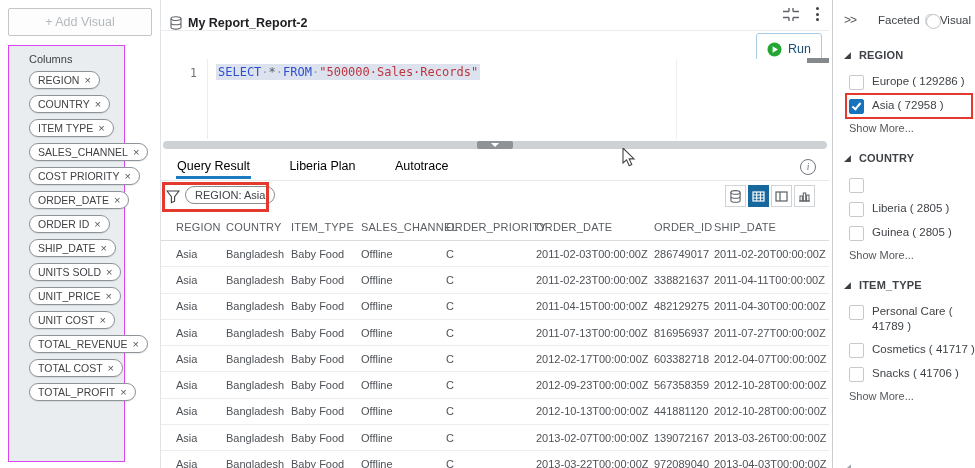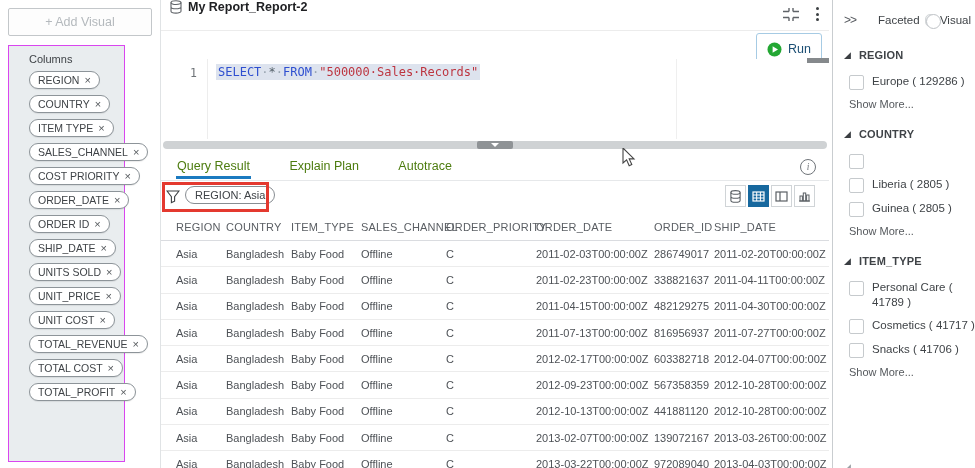--- a/index.html
+++ b/index.html
@@ -14,21 +14,21 @@
       border:1px solid #d946ef;box-sizing:border-box;padding:7px 20px;}
   .columns-title{font-size:11px;color:#3f4347;margin-bottom:5px;}
   .pill{display:inline-flex;align-items:center;background:#fff;border:1px solid #8d9499;
       border-radius:10px;padding:2px 8px;margin-bottom:5px;font-size:10.5px;color:#3f4347;
       box-shadow:0 1px 1px rgba(0,0,0,.08);white-space:nowrap;}
   .pill-x{margin-left:5px;font-size:11px;color:#54585c;line-height:1;}
   
   .main{position:absolute;left:160px;top:0;width:669px;height:468px;background:#fff;
       border-left:1px solid #e0e3e5;box-sizing:border-box;}
   .title-row{position:absolute;left:0;top:0;right:0;height:30px;border-bottom:1px solid #ececec;
-      display:flex;align-items:flex-start;padding-left:9px;}
+      display:flex;align-items:flex-end;padding-left:9px;}
   .report-title{font-size:12.5px;font-weight:bold;color:#202124;margin-left:6px;}
   .top-icons{position:absolute;right:6px;top:6px;display:flex;align-items:center;gap:12px;}
   .kebab{display:flex;flex-direction:column;gap:2.5px;padding:1px 4px;}
   .kebab i{width:3px;height:3px;border-radius:50%;background:#3c4043;}
   .toolbar-row{position:absolute;left:0;top:30px;right:0;height:29px;border-bottom:1px solid #ededed;}
   .run-btn{position:absolute;right:7px;top:3px;height:32px;display:inline-flex;align-items:center;
       gap:6px;background:#fff;border:1px solid #a6cbe4;border-radius:3px;padding:0 10px;
       font-size:12.5px;color:#1c4f74;font-family:"Liberation Sans",sans-serif;}
   
   .editor{position:absolute;left:0;top:59px;right:0;height:80px;background:#fff;}
@@ -43,21 +43,21 @@
   .ed-thumb{position:absolute;right:0px;top:-1px;width:22px;height:5px;background:#85898c;}
   
   .splitter{position:absolute;left:2px;top:141px;right:2px;height:8px;background:#cfd2d4;border-radius:4px;}
   .splitter .handle{position:absolute;left:50%;top:0;transform:translateX(-50%);width:36px;height:8px;
       background:#8f9396;border-radius:2px;}
   .splitter .handle:after{content:"";position:absolute;left:50%;top:2px;transform:translateX(-50%);
       border-left:4px solid transparent;border-right:4px solid transparent;border-top:4px solid #fff;}
   
   .tabs{position:absolute;left:0;top:152px;right:0;height:29px;border-bottom:1px solid #e6e8ea;
       padding-left:15px;box-sizing:border-box;}
-  .tab{display:inline-block;margin-right:33px;font-size:12.5px;color:#4d7c0f;padding:7px 1px 6px;}
+  .tab{display:inline-block;margin-right:33px;font-size:12.5px;color:#000000;padding:7px 1px 6px;}
   .tab.active{border-bottom:3px solid #1b7ac0;padding-bottom:3px;}
   .info-ic{position:absolute;right:13px;top:159px;width:14px;height:14px;border:1px solid #70757a;
       border-radius:50%;color:#70757a;font-size:9.5px;line-height:14px;text-align:center;
       font-family:"Liberation Serif",serif;font-style:italic;}
   
   .filter-row{position:absolute;left:0;top:181px;right:0;height:33px;}
   .funnel{position:absolute;left:5px;top:8px;}
   .chip{position:absolute;left:24px;top:5px;border:1px solid #888d92;border-radius:10px;
       padding:2px 9px;font-size:11px;color:#3f4347;background:#fff;}
   .hl-filter{position:absolute;left:1px;top:1px;width:101px;height:24px;border:3px solid #e4392f;}
@@ -194,21 +194,21 @@
       <div class="code-line"><span class="sel"><span class="kw">SELECT</span><span class="dot">·</span><span class="op">*</span><span class="dot">·</span><span class="kw">FROM</span><span class="dot">·</span><span class="str">"500000·Sales·Records"</span></span></div>
       <div class="ed-thumb"></div>
     </div>
 
     <div class="splitter">
       <div class="handle"></div>
     </div>
 
     <div class="tabs">
       <span class="tab active">Query Result</span>
-      <span class="tab">Explain Plan</span>
+      <span class="tab">Liberia Plan</span>
       <span class="tab">Autotrace</span>
     </div>
     <span class="info-ic">i</span>
 
     <div class="filter-row">
       <svg class="funnel" width="14" height="15" viewBox="0 0 14 15">
         <path d="M1 2 L13 2 L8.6 7.6 L8.6 12.2 L5.4 13.6 L5.4 7.6 Z" fill="none" stroke="#3c4043" stroke-width="1.1"></path>
       </svg>
       <span class="chip">REGION: Asia</span>
       <div class="hl-filter"></div>
@@ -360,20 +360,25 @@
     </div>
     <div id="facet-groups">
         <div class="fhead">
           <span class="tri">◢</span>
           <span class="fname">REGION</span>
         </div>
         <div class="fitem">
           <span class="cb"></span>
           <span class="flab">Europe ( 129286 )</span>
         </div>
+        <div class="fitem">
+          <div class="hl-box"></div>
+          <span class="cb on"></span>
+          <span class="flab">Asia ( 72958 )</span>
+        </div>
         <div class="showmore">Show More...</div>
         <div class="fhead">
           <span class="tri">◢</span>
           <span class="fname">COUNTRY</span>
         </div>
         <div class="fitem">
           <span class="cb"></span>
         </div>
         <div class="fitem">
           <span class="cb"></span>

